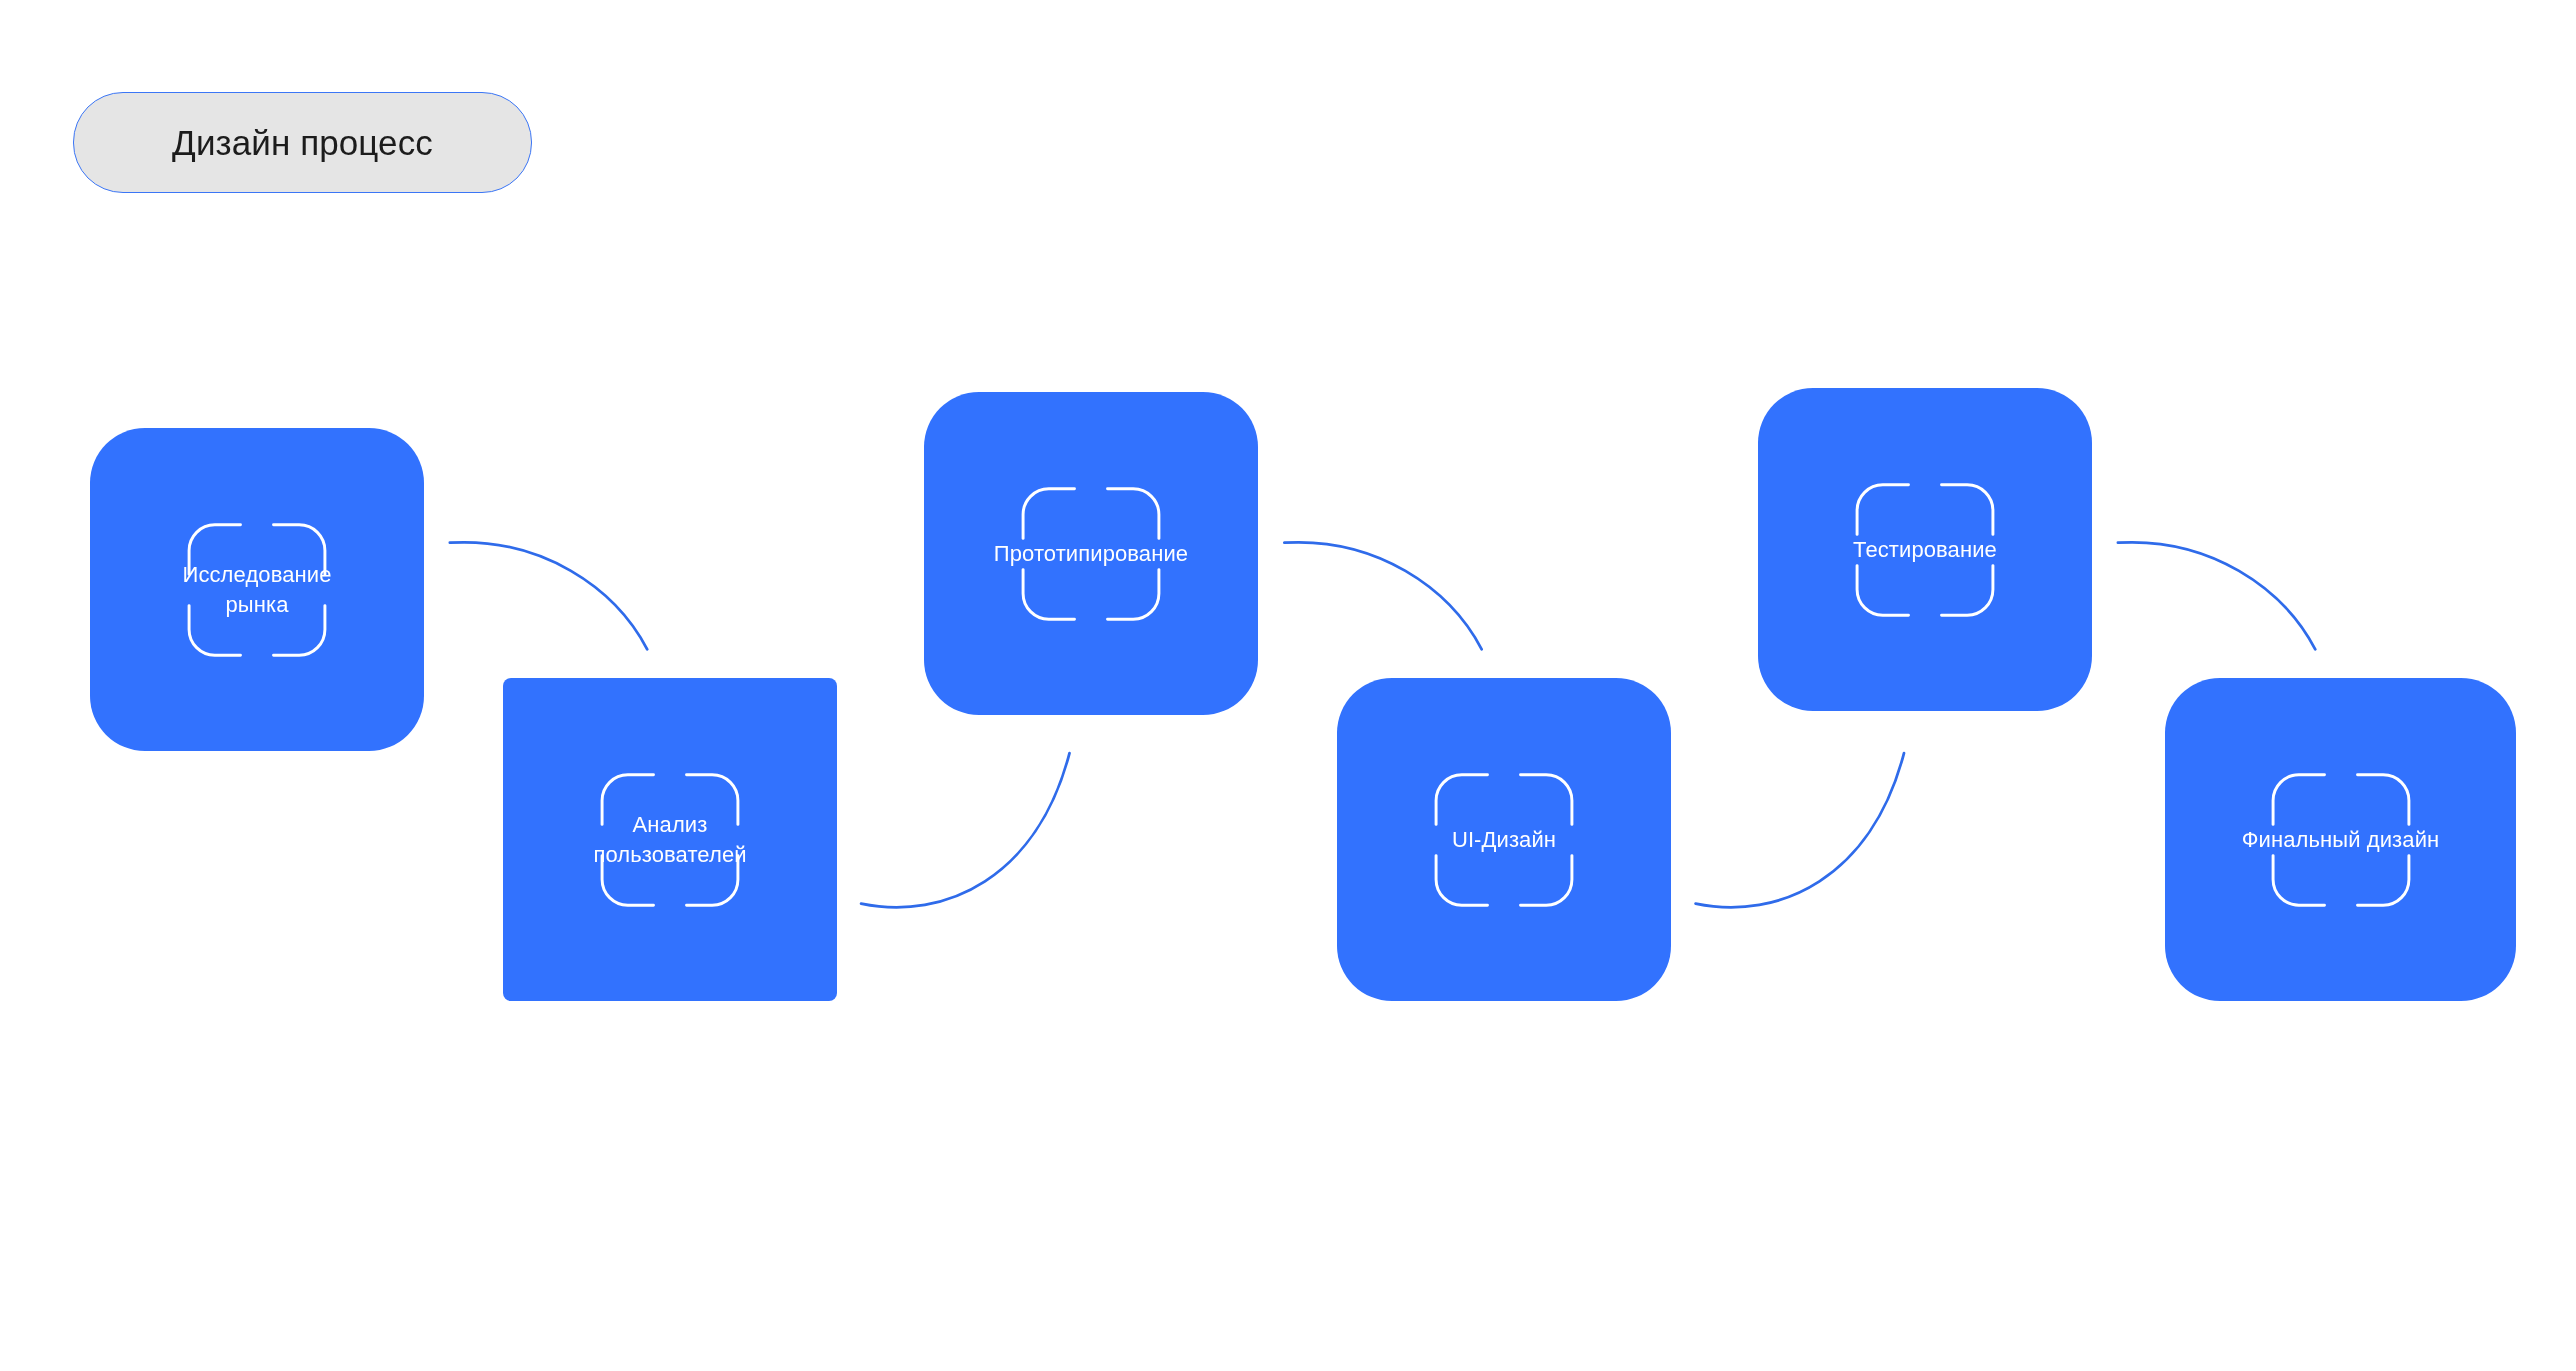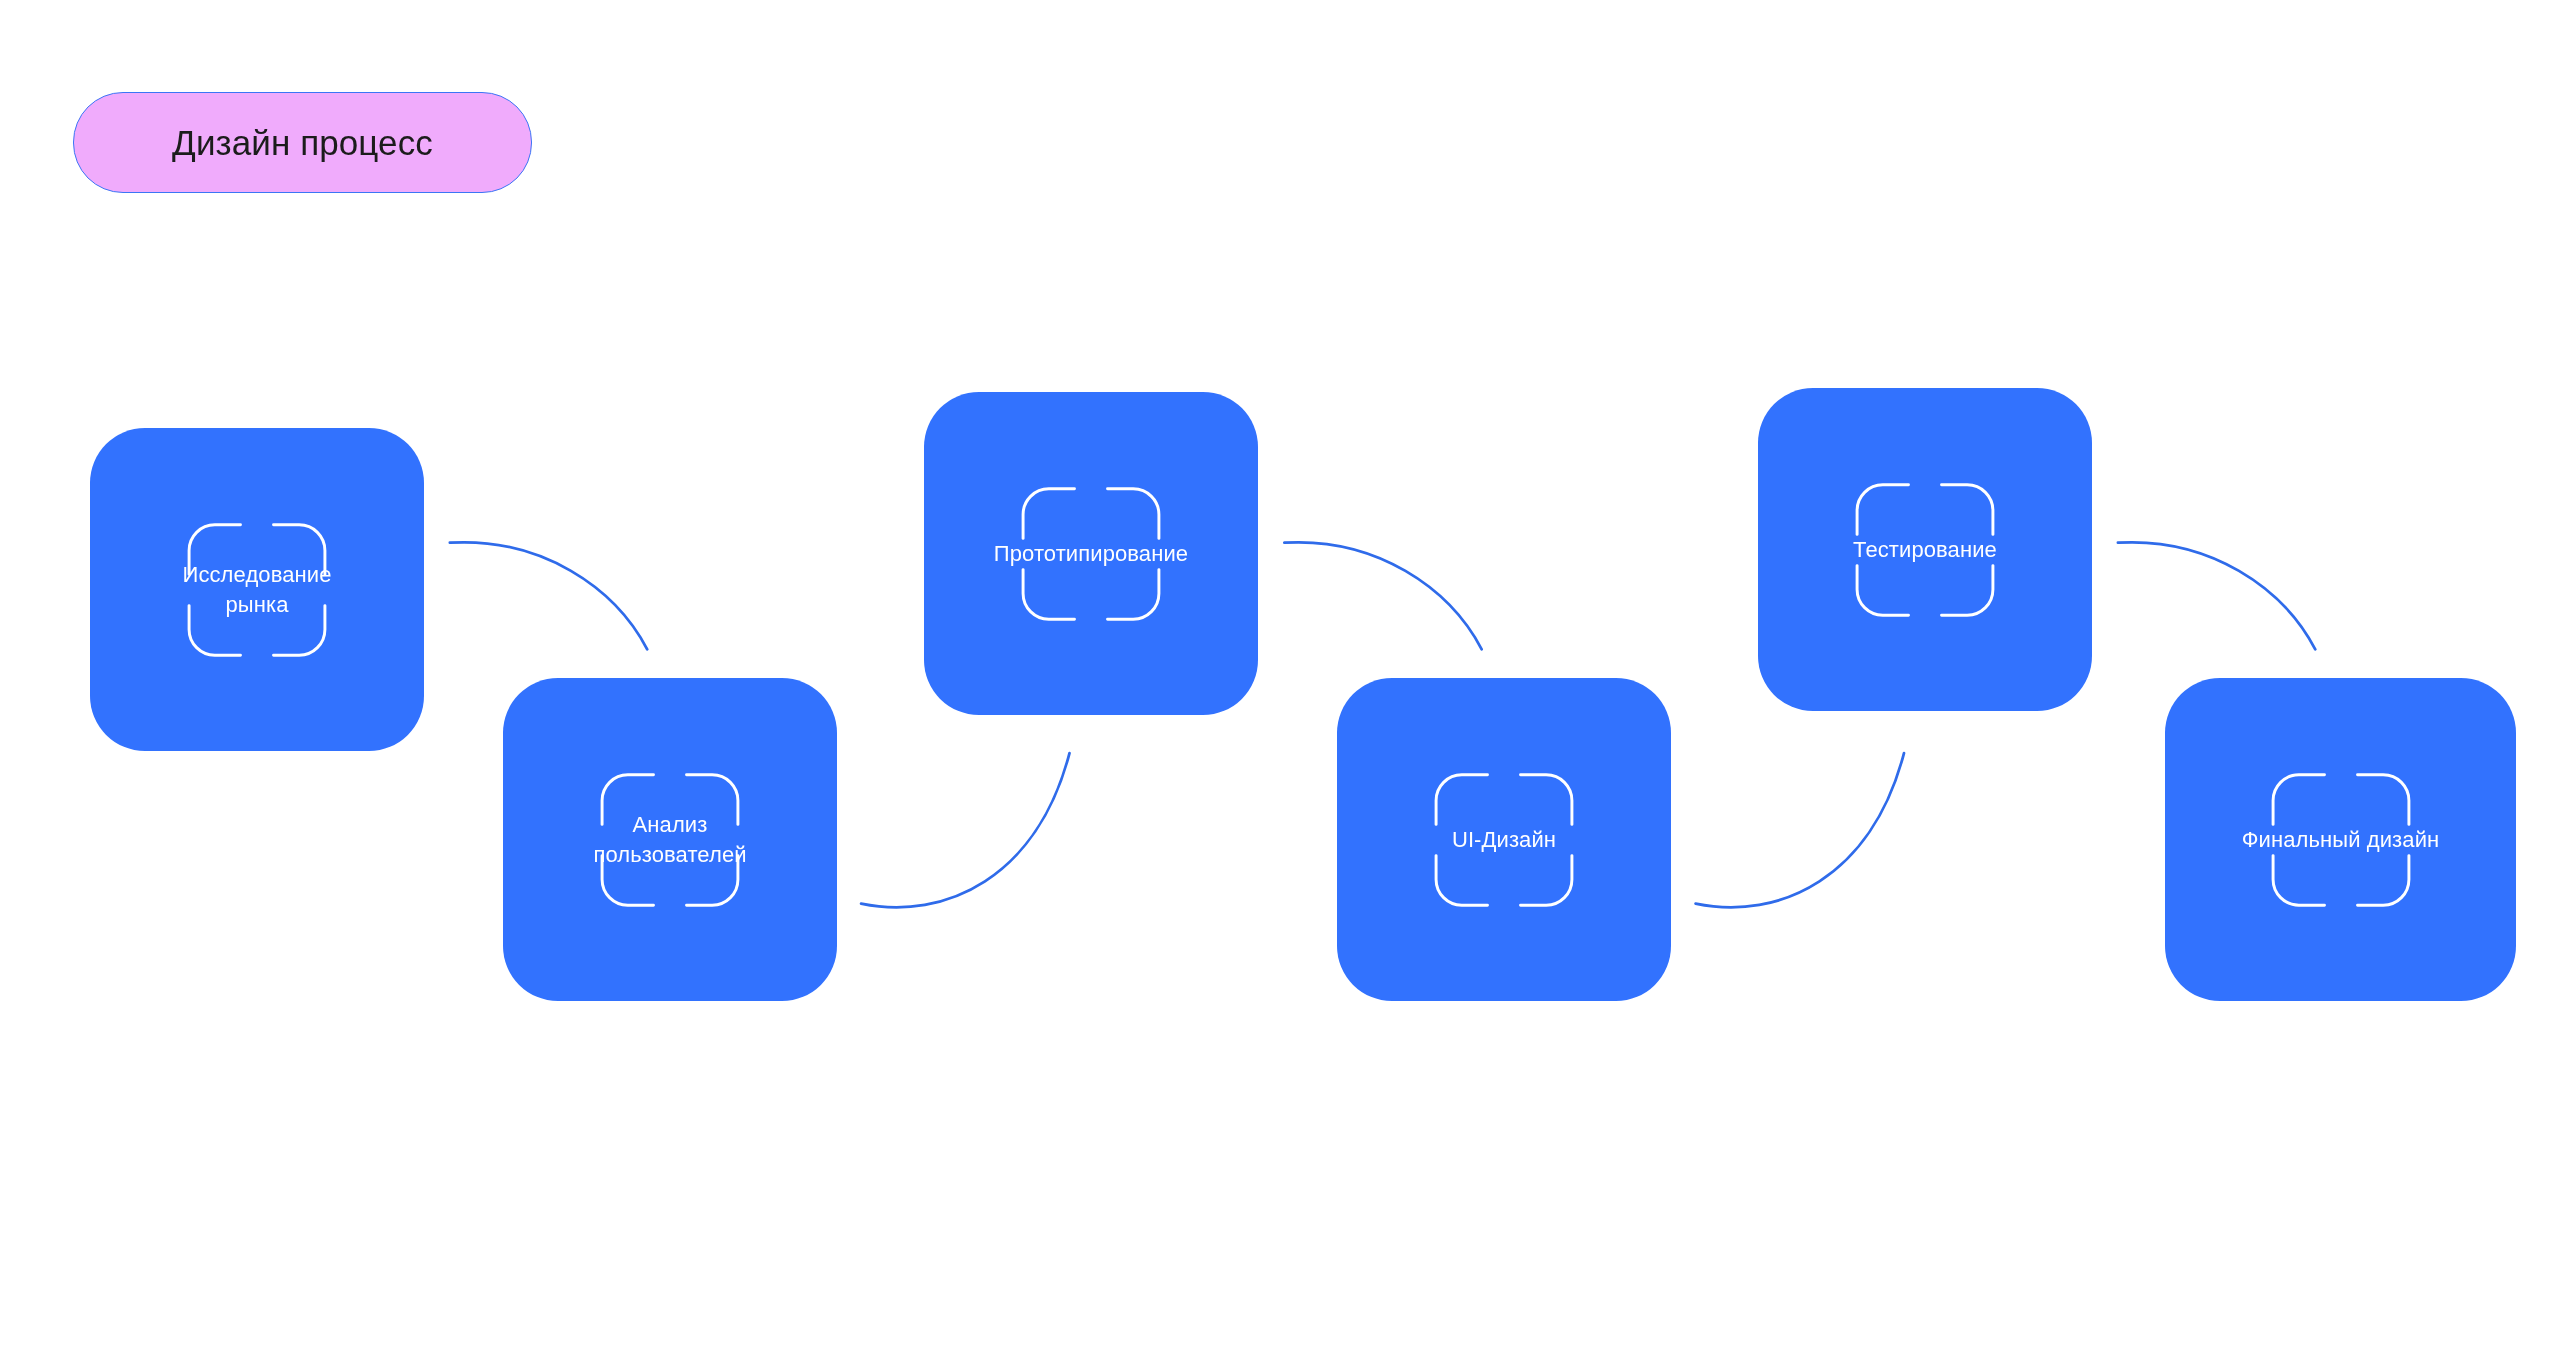--- a/index.html
+++ b/index.html
@@ -27,21 +27,21 @@
   
   .title-pill {
     position: absolute;
     left: 73px;
     top: 92px;
     width: 459px;
     height: 101px;
     box-sizing: border-box;
     border: 1.8px solid #3b76f6;
     border-radius: 50px;
-    background: #f0abfc;
+    background: #e5e5e5;
     display: flex;
     align-items: center;
     justify-content: center;
     z-index: 6;
   }
   .title-pill-text {
     font-size: 35px;
     line-height: 1;
     color: #1c1c1c;
     letter-spacing: 0.1px;
@@ -142,21 +142,21 @@
           <path d="M 94 2 H 122 A 28 28 0 0 1 150 30 V 56"></path>
           <path d="M 2 90 V 116 A 28 28 0 0 0 30 144 H 58"></path>
           <path d="M 150 90 V 116 A 28 28 0 0 1 122 144 H 94"></path>
         </svg>
       </span>
       <span class="step-label">Исследование
 рынка</span>
     </div>
   </div>
 
-  <div class="step-card" style="left:503px; top:678px;">
+  <div class="step-card" style="left:503px; top:678px;border-radius:8px;">
     <div class="step-card-inner">
       <span class="scan-frame-icon">
         <svg viewBox="0 0 152 146" xmlns="http://www.w3.org/2000/svg">
           <path d="M 58 2 H 30 A 28 28 0 0 0 2 30 V 56"></path>
           <path d="M 94 2 H 122 A 28 28 0 0 1 150 30 V 56"></path>
           <path d="M 2 90 V 116 A 28 28 0 0 0 30 144 H 58"></path>
           <path d="M 150 90 V 116 A 28 28 0 0 1 122 144 H 94"></path>
         </svg>
       </span>
       <span class="step-label">Анализ

